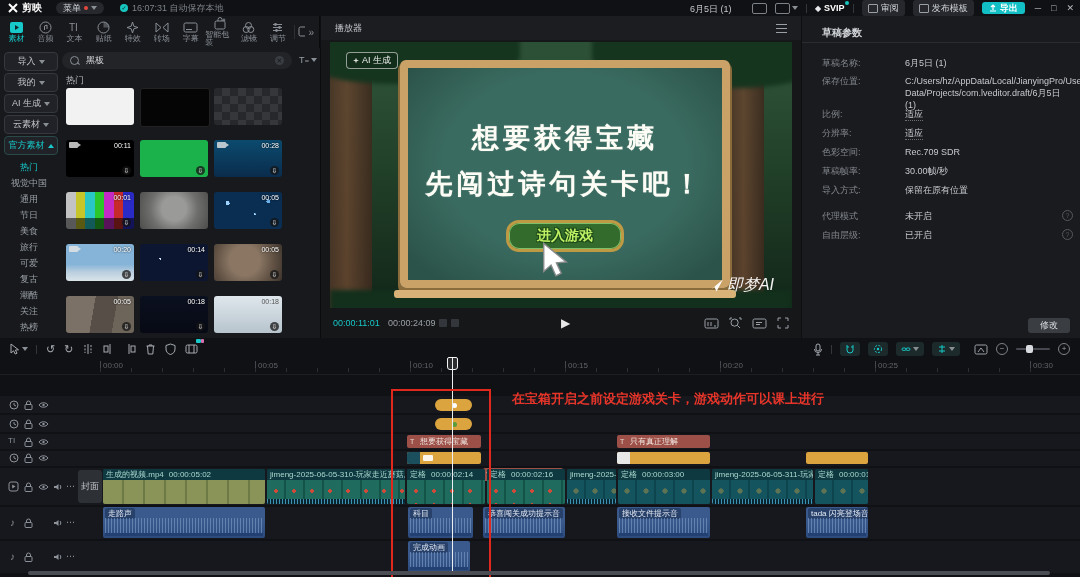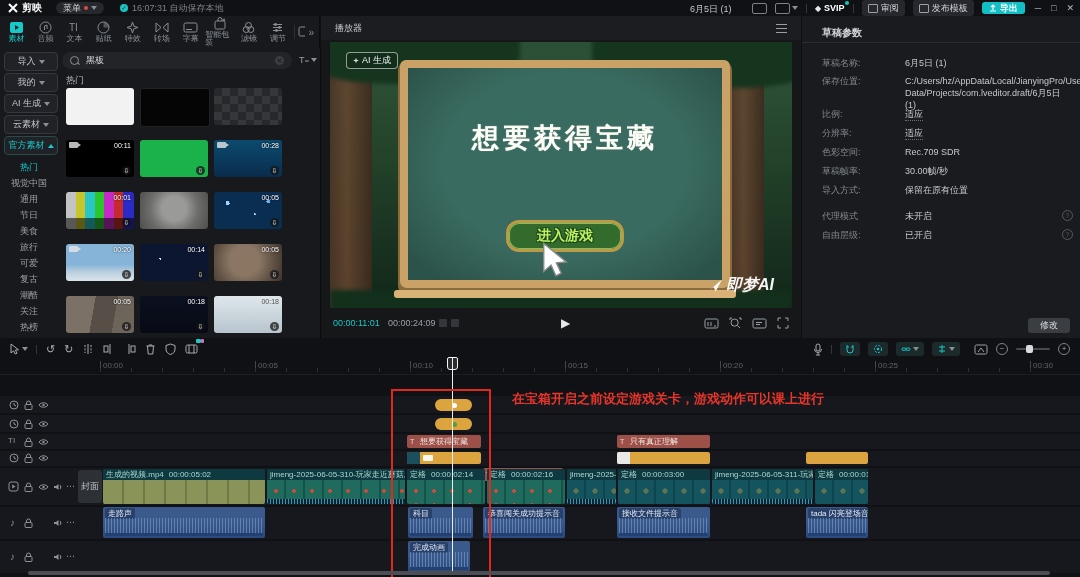--- a/index.html
+++ b/index.html
@@ -78,21 +78,21 @@
   #board{position:absolute;left:70px;top:18px;width:330px;height:228px;background:#32605а;border:8px solid #caa268;border-radius:6px;box-sizing:border-box;background:radial-gradient(ellipse at 50% 45%,#3a6b60 0 55%,#2c5349 90%);box-shadow:0 4px 0 2px #8a6b3c;}
   #board:after{content:"";position:absolute;left:-14px;right:-14px;bottom:-18px;height:8px;background:#d8b276;border-radius:3px;}
   .chalk{position:absolute;width:100%;text-align:center;color:#fdfdf6;font-family:"DejaVu Serif","Liberation Serif",serif;font-weight:bold;letter-spacing:4px;text-shadow:0 0 1px rgba(255,255,255,.6);}
   #chalk1{top:52px;font-size:27px;}
   #chalk2{top:98px;font-size:27px;}
   #enterbtn{position:absolute;left:50%;top:152px;transform:translateX(-50%);width:112px;height:26px;border-radius:13px;border:3px solid #bd9a43;background:linear-gradient(180deg,#47853c,#2а5f28),#336b2d;background-color:#336b2d;display:flex;align-items:center;justify-content:center;box-shadow:inset 0 0 0 1px #7ec06a;}
   #enterbtn span{font-size:14px;font-weight:bold;color:#bef264;text-shadow:1px 1px 0 #1c4617,-1px 1px 0 #1c4617,1px -1px 0 #1c4617,-1px -1px 0 #1c4617;}
   #ai-badge{position:absolute;left:16px;top:10px;border:1px solid rgba(255,255,255,.55);border-radius:4px;padding:1px 6px;font-size:9px;color:rgba(255,255,255,.92);display:flex;align-items:center;gap:3px;background:rgba(0,0,0,.15);}
   .spark{width:6px;height:6px;background:rgba(255,255,255,.85);clip-path:polygon(50% 0,62% 38%,100% 50%,62% 62%,50% 100%,38% 62%,0 50%,38% 38%);}
   #cursor{position:absolute;left:208px;top:200px;}
-  #watermark{position:absolute;right:18px;bottom:12px;display:flex;align-items:center;gap:4px;color:rgba(255,255,255,.95);font-size:16px;font-weight:bold;font-style:italic;}
+  #watermark{position:absolute;right:18px;bottom:12px;display:flex;align-items:center;gap:4px;color:rgba(255,255,255,.95);font-size:16px;font-weight:normal;font-style:italic;}
   .wm-glyph{width:14px;height:12px;background:rgba(255,255,255,.95);clip-path:polygon(0 100%,100% 0,55% 100%,40% 62%);}
   #controls{left:321px;top:308px;width:480px;height:30px;display:flex;align-items:center;font-size:9px;background:#161719;}
   #cur-time{color:#16c8c8;margin-left:12px;}
   #tot-time{color:#9aa0a6;margin-left:8px;}
   .dimsq{width:8px;height:8px;background:#33363b;border-radius:1px;margin-left:4px;}
   .play{position:absolute;left:50%;color:#e8e8e8;font-size:12px;}
   .pc-icons{position:absolute;right:12px;display:flex;gap:10px;align-items:center;color:#9aa0a6;}
   
   #paramspanel{left:802px;top:16px;width:278px;height:322px;background:#1a1b1f;}
   #params-title{left:822px;top:26px;font-size:10px;color:#d2d5d9;font-weight:bold;}
@@ -380,20 +380,21 @@
     <span class="hamb"></span>
   </div>
   <div id="scene" class="abs">
     <div class="trunk" style="left:0;width:42px;"></div>
     <div class="trunk" style="right:28px;width:34px;"></div>
     <div class="canopy" style="left:-30px;top:-28px;width:220px;height:70px;"></div>
     <div class="canopy" style="right:-40px;top:-30px;width:240px;height:76px;"></div>
     <div class="canopy" style="left:0;bottom:-16px;width:462px;height:34px;background:#12301c;border-radius:0;"></div>
     <div id="board">
       <div id="chalk1" class="chalk">想要获得宝藏</div>
+      <div id="chalk2" class="chalk">先闯过诗句关卡吧！</div>
       <div id="enterbtn">
           <span>进入游戏</span>
         </div>
     </div>
     <div id="ai-badge">
         <span class="spark"></span>
         <span>AI 生成</span>
       </div>
     <svg id="cursor" width="34" height="38" viewBox="0 0 24 27">
       <path d="M4 1 L4 21 L9.2 16.4 L12.6 24 L16.4 22.2 L13 14.8 L20 14.2 Z" fill="#fff" stroke="#8a8a8a" stroke-width="1"></path>

